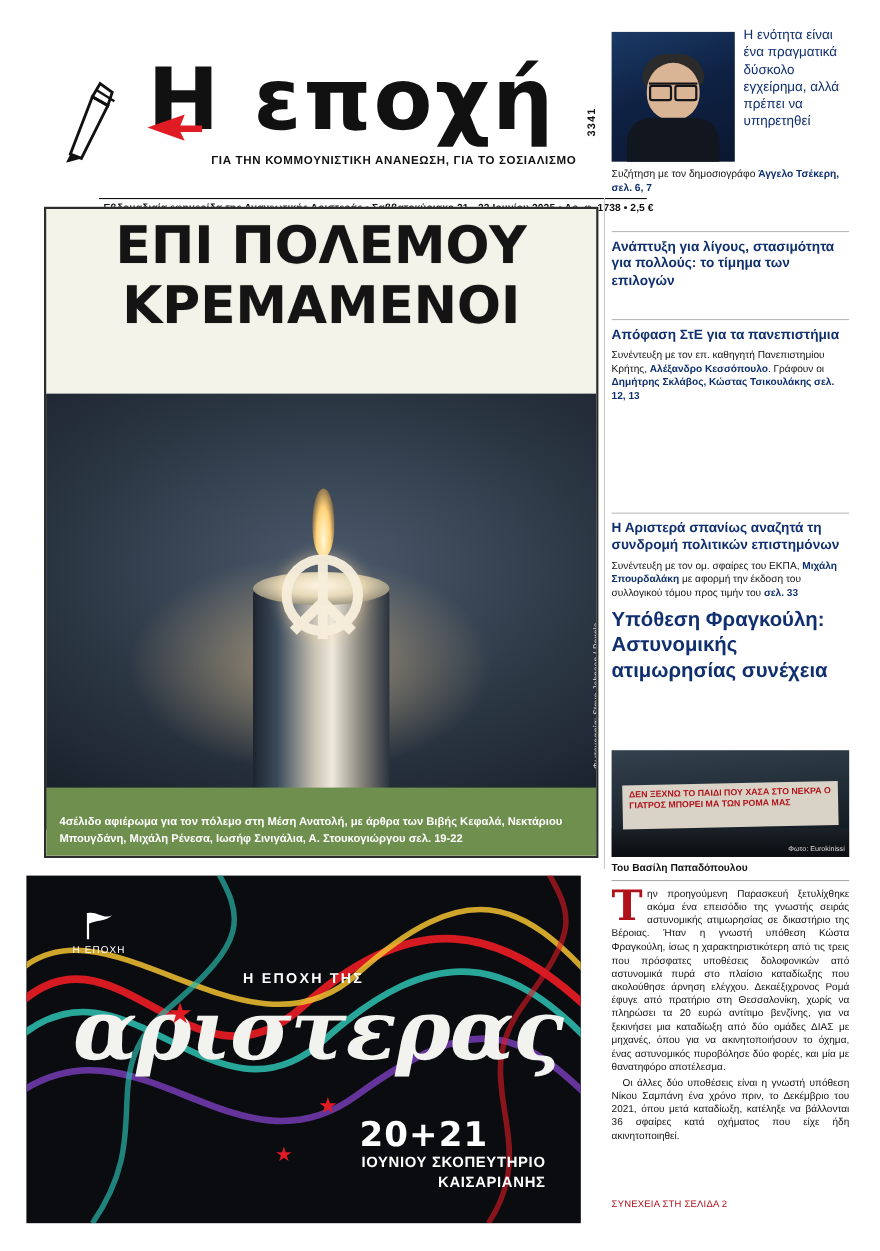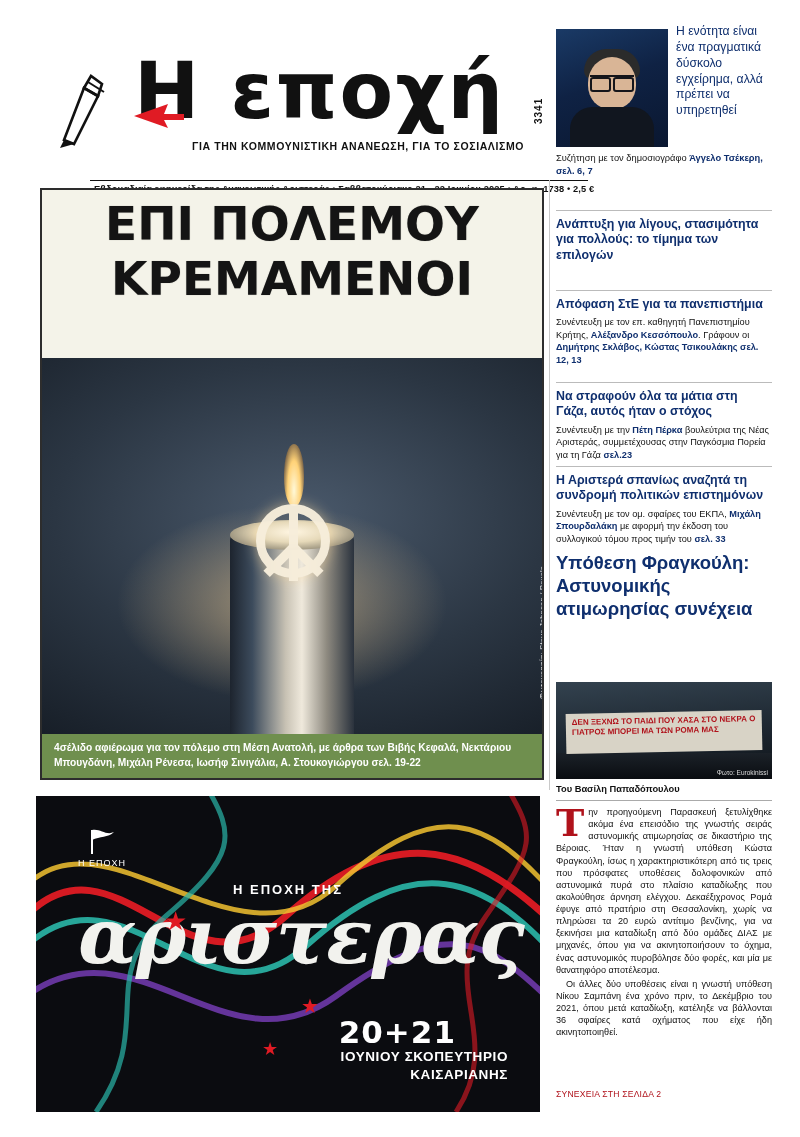--- a/index.html
+++ b/index.html
@@ -144,27 +144,27 @@
     white-space: nowrap;
     letter-spacing: 0.3px;
   }
   .hero-caption {
     position: absolute; left: 0; bottom: 0; width: 100%;
     background: #6f8f4e;
     color: #ffffff;
     font-size: 10.2px;
     font-weight: bold;
     line-height: 1.42;
-    padding: 7px 12px 8px 12px;
+    padding: 25px 12px 8px 12px;
   }
 
   
   .poster {
     position: absolute;
-    left: 36px; top: 796px; width: 504px; height: 316px;
+    left: 24px; top: 796px; width: 504px; height: 316px;
     background: #0b0c10;
     overflow: hidden;
   }
   .poster-swirl {
     position: absolute; inset: 0;
   }
   .poster-logo {
     position: absolute; left: 42px; top: 32px;
     color: #ffffff;
     font-size: 9px;
@@ -450,27 +450,20 @@
     </div>
 
     <div class="rail-item" style="top:266px;">
       <div class="rail-rule"></div>
       <div class="rail-title" style="margin-top:6px;">Απόφαση ΣτΕ για τα πανεπιστήμια</div>
       <div class="rail-body">
         <span>Συνέντευξη με τον επ. καθηγητή Πανεπιστημίου Κρήτης, </span><b>Αλέξανδρο Κεσσόπουλο</b><span>. Γράφουν οι </span><b>Δημήτρης Σκλάβος, Κώστας Τσικουλάκης σελ. 12, 13</b>
       </div>
     </div>
 
-    <div class="rail-item" style="top:358px;">
-      <div class="rail-rule"></div>
-      <div class="rail-title" style="margin-top:6px;">Να στραφούν όλα τα μάτια στη Γάζα, αυτός ήταν ο στόχος</div>
-      <div class="rail-body">
-        <span>Συνέντευξη με την </span><b>Πέτη Πέρκα</b><span> βουλεύτρια της Νέας Αριστεράς, συμμετέχουσας στην Παγκόσμια Πορεία για τη Γάζα </span><b>σελ.23</b>
-      </div>
-    </div>
 
     <div class="rail-item" style="top:442px;">
       <div class="rail-rule"></div>
       <div class="rail-title" style="margin-top:6px;">Η Αριστερά σπανίως αναζητά τη συνδρομή πολιτικών επιστημόνων</div>
       <div class="rail-body">
         <span>Συνέντευξη με τον ομ. σφαίρες του ΕΚΠΑ, </span><b>Μιχάλη Σπουρδαλάκη</b><span> με αφορμή την έκδοση του συλλογικού τόμου προς τιμήν του </span><b>σελ. 33</b>
       </div>
     </div>
 
     <div class="big-head">Υπόθεση Φραγκούλη: Αστυνομικής ατιμωρησίας συνέχεια</div>

